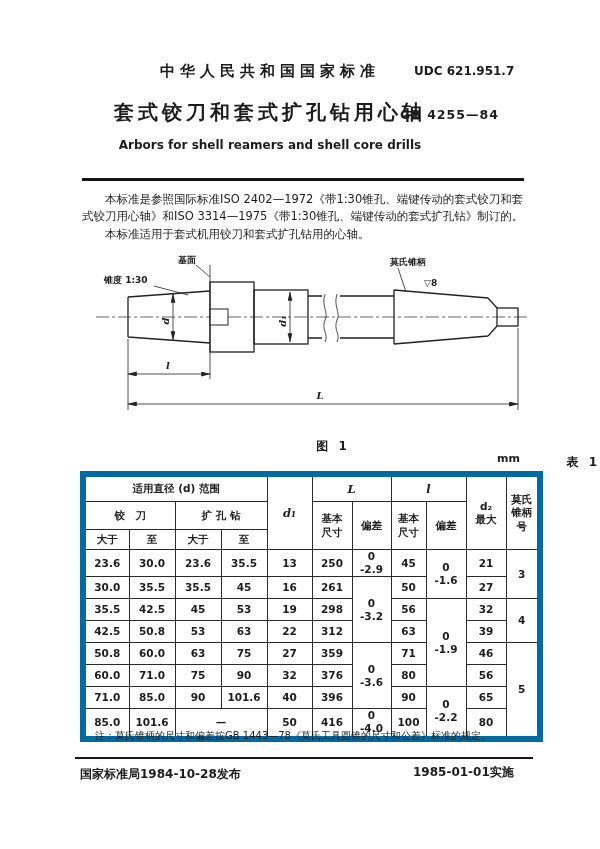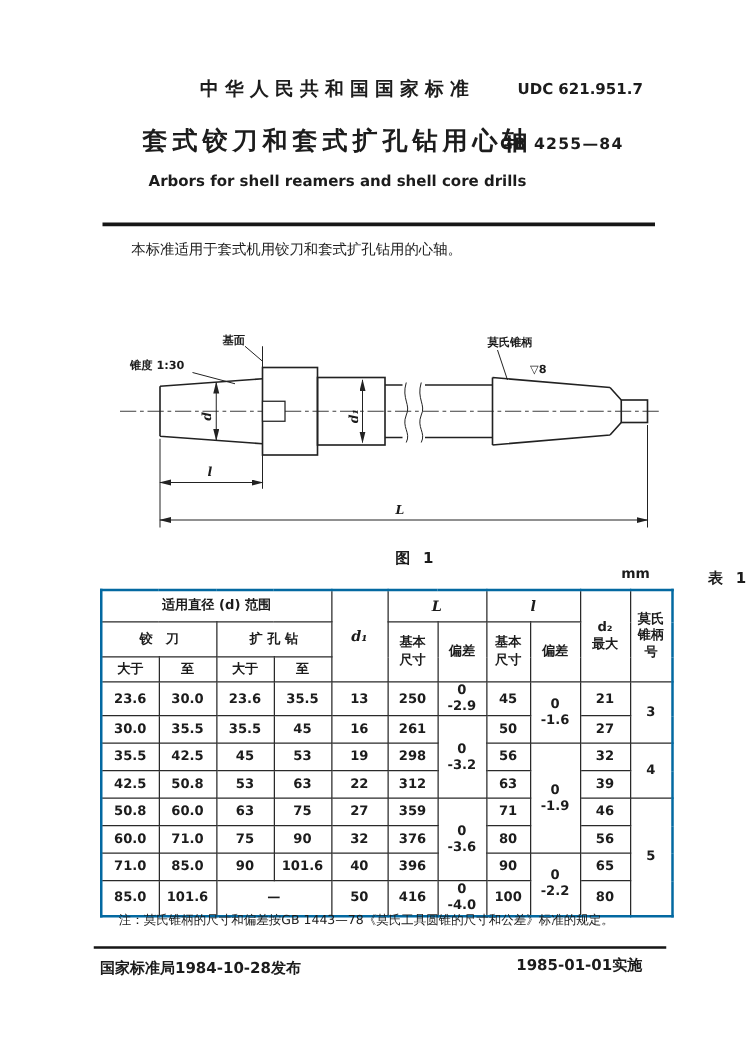--- a/index.html
+++ b/index.html
@@ -14,27 +14,27 @@
   .udc{top:64px;left:414px;font-size:12px;font-weight:bold;}
   .title-cn{top:99px;left:85px;width:370px;text-align:center;font-size:20px;font-weight:bold;letter-spacing:4px;}
   .gb-no{top:107px;left:400px;font-size:12.5px;font-weight:bold;letter-spacing:1px;}
   .title-en{top:138px;left:85px;width:370px;text-align:center;font-size:12px;font-weight:bold;}
   .head-rule{top:178px;left:82px;width:442px;height:3px;background:#161616;}
   
   .body-text{top:191px;left:82px;width:448px;font-size:11.5px;line-height:1.5;}
   .body-text p{margin:0;text-indent:2em;}
   .body-text p.clause{text-indent:0;}
   
-  .figure{top:264px;left:68px;}
+  .figure{top:252px;left:68px;}
   .fig-caption{top:438px;left:0;width:600px;text-align:center;font-size:12px;font-weight:bold;letter-spacing:3px;padding-left:33px;}
   .tbl-caption{top:454px;left:0;width:600px;text-align:right;font-size:12px;font-weight:bold;letter-spacing:3px;}
   .unit{top:452px;left:497px;font-size:11px;font-weight:bold;}
   
   .tbl{top:471px;left:80px;}
-  table{border-collapse:collapse;table-layout:fixed;width:457px;border:2px solid #0369a1;padding-left:32px;}
+  table{border-collapse:collapse;table-layout:fixed;width:457px;border:6px solid #0369a1;padding-left:32px;}
   th,td{border:1px solid #2a2a2a;text-align:center;vertical-align:middle;
         font-size:10.5px;font-weight:bold;padding:0;white-space:pre-line;line-height:1.25;}
   thead tr:nth-child(1) th{height:24px;}
   thead tr:nth-child(2) th{height:27px;}
   thead tr:nth-child(3) th{height:19px;margin-left:32px;}
   tbody td{height:21px;}
   .it{font-style:italic;font-family:"DejaVu Serif",serif;font-size:11.5px;}
   
   .note{top:729px;left:95px;width:440px;font-size:10px;}
   .foot-rule{top:757px;left:75px;width:458px;height:2px;background:#161616;}
@@ -51,20 +51,21 @@
 <body>
 
 <div class="abs std-label">中华人民共和国国家标准</div>
 <div class="abs udc">UDC 621.951.7</div>
 <div class="abs title-cn">套式铰刀和套式扩孔钻用心轴</div>
 <div class="abs gb-no">GB 4255—84</div>
 <div class="abs title-en">Arbors for shell reamers and shell core drills</div>
 <div class="abs head-rule"></div>
 
 <div class="abs body-text">
+  <p>本标准是参照国际标准ISO 2402—1972《带1:30锥孔、端键传动的套式铰刀和套式铰刀用心轴》和ISO 3314—1975《带1:30锥孔、端键传动的套式扩孔钻》制订的。</p>
   <p>本标准适用于套式机用铰刀和套式扩孔钻用的心轴。</p>
 </div>
 
 <div class="abs figure">
   <svg width="470" height="172" viewBox="0 0 470 172">
     <defs>
       <marker id="ah" markerWidth="12" markerHeight="8" refX="11" refY="3" orient="auto-start-reverse">
         <path d="M0,0 L12,3 L0,6 z" fill="#222"></path>
       </marker>
     </defs>

